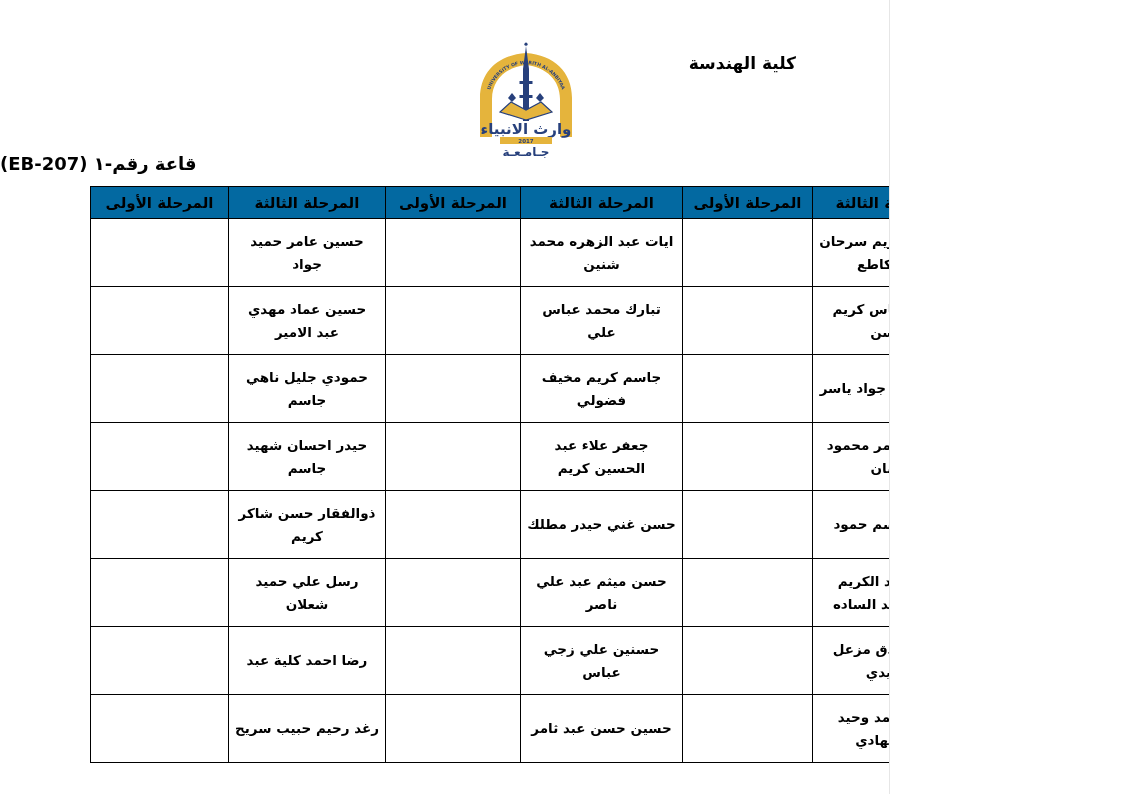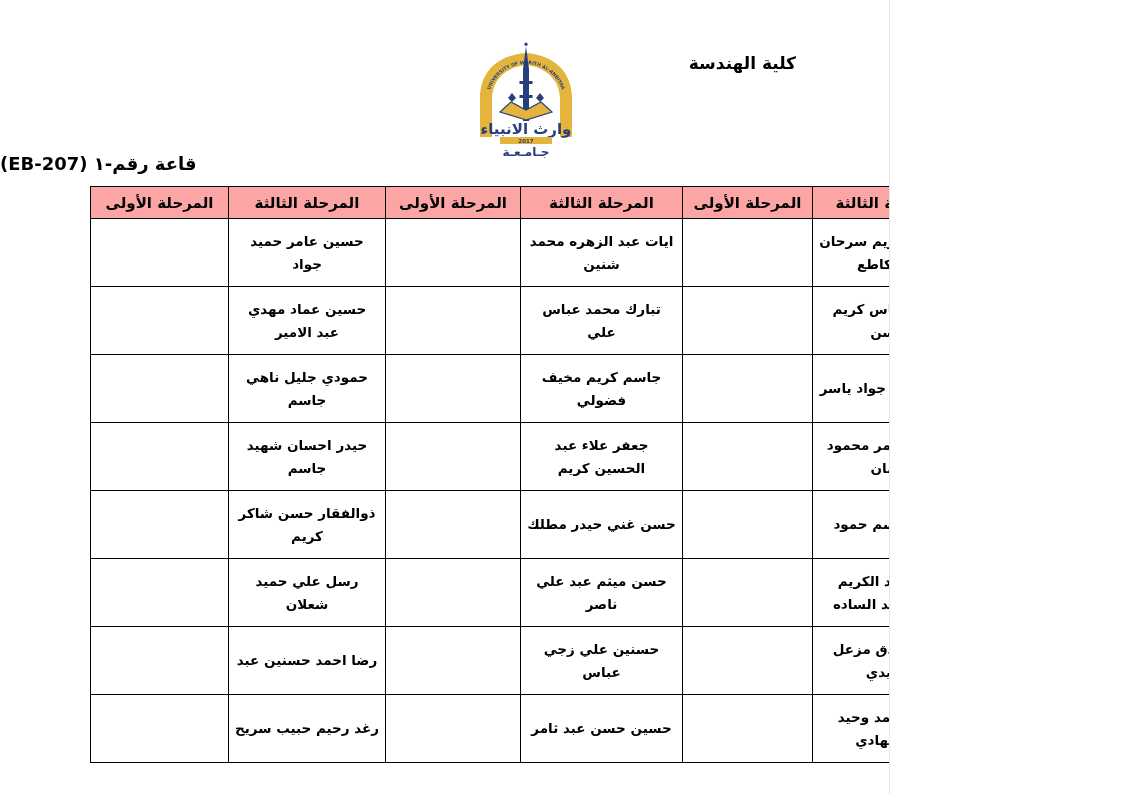--- a/index.html
+++ b/index.html
@@ -63,21 +63,21 @@
     width: 873px;
   }
   th, td {
     border: 1.4px solid #000;
     text-align: center;
     vertical-align: middle;
     color: #000;
     overflow: hidden;
   }
   th {
-    background: #fca5a5;
+    background: #0369a1;
     font-weight: bold;
     font-size: 15px;
     height: 32px;
   }
   td {
     font-weight: bold;
     font-size: 13.5px;
     line-height: 1.7;
     height: 68px;
     padding: 0 6px;
@@ -191,21 +191,21 @@
             <td>حسن ميثم عبد علي ناصر</td>
             <td></td>
             <td>رسل علي حميد شعلان</td>
             <td></td>
           </tr>
           <tr>
             <td>انور صادق مزعل حميدي</td>
             <td></td>
             <td>حسنين علي زجي عباس</td>
             <td></td>
-            <td>رضا احمد حسنين عبد</td>
+            <td>رضا احمد كلية عبد</td>
             <td></td>
           </tr>
           <tr>
             <td>ايات احمد وحيد عبدالهادي</td>
             <td></td>
             <td>حسين حسن عبد ثامر</td>
             <td></td>
             <td>رغد رحيم حبيب سريح</td>
             <td></td>
           </tr>

